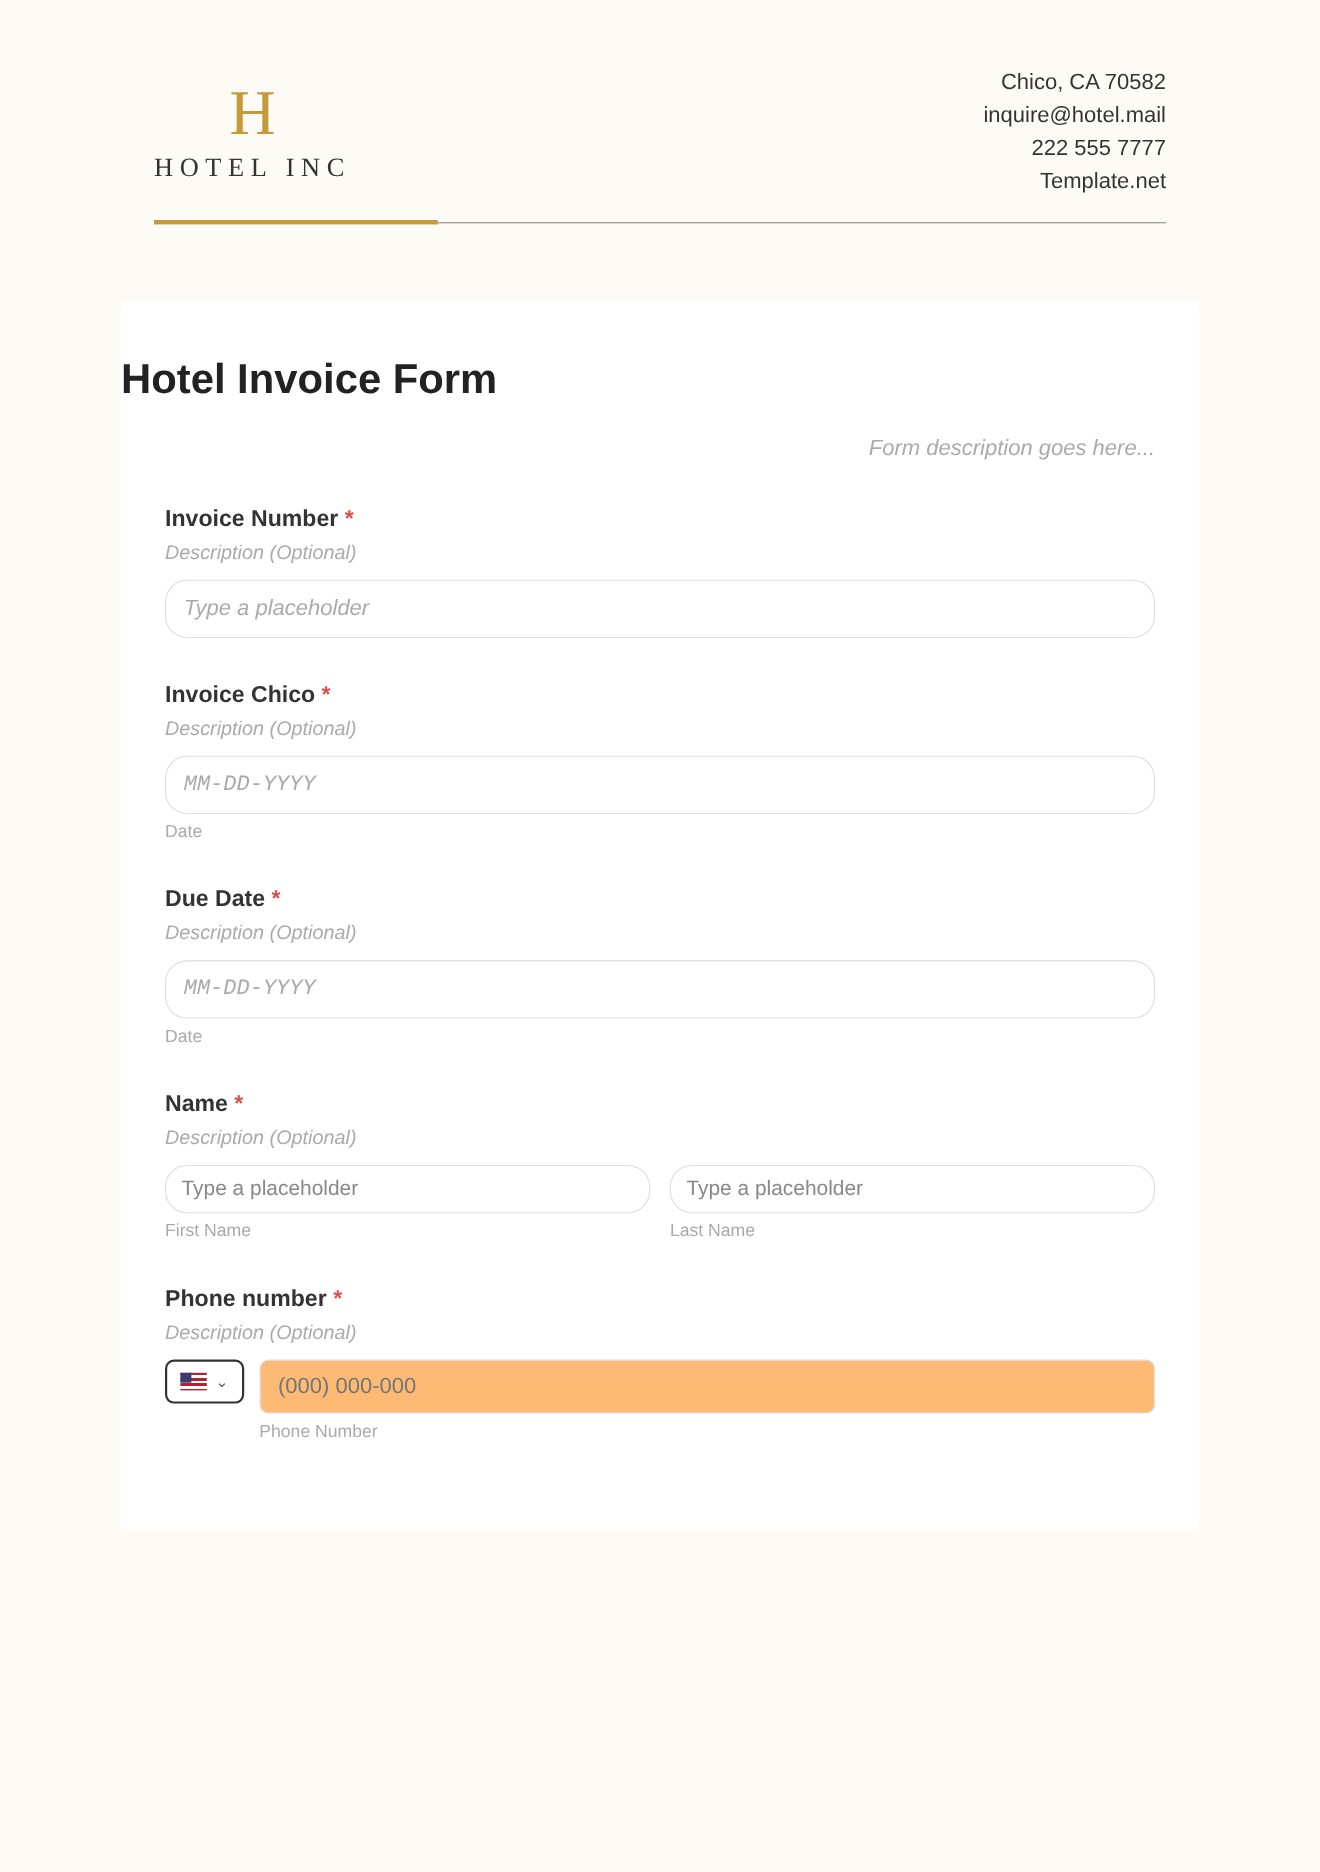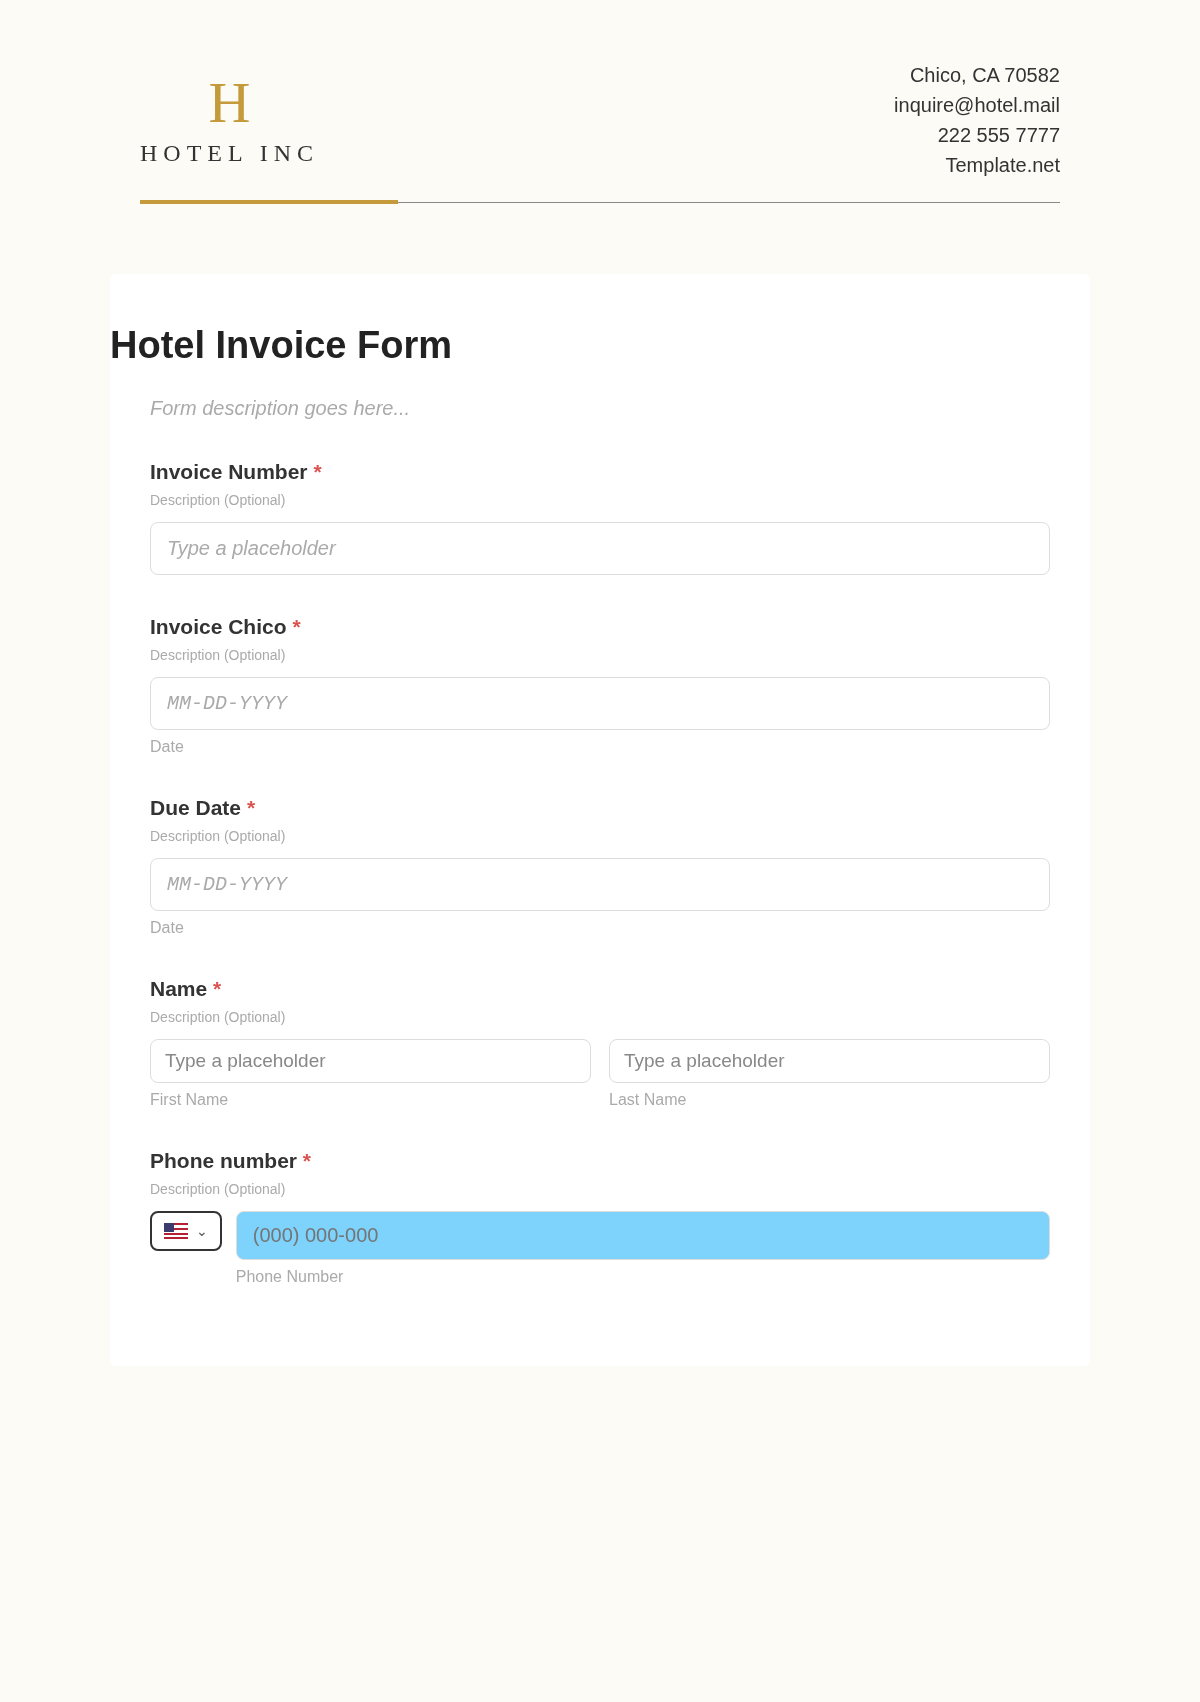--- a/index.html
+++ b/index.html
@@ -81,45 +81,47 @@
       font-weight: 700;
       color: #222;
       margin-bottom: 30px;
     }
     .form-description {
       font-style: italic;
       color: #aaa;
       font-size: 20px;
       padding: 0 40px;
       margin-bottom: 40px;
+      text-align: right;
     }
     .field-group {
       padding: 0 40px;
       margin-bottom: 40px;
     }
     .field-label {
       font-size: 21px;
       font-weight: 600;
       color: #333;
       margin-bottom: 8px;
     }
     .required {
       color: #d9534f;
     }
     .field-desc {
-      color: #aaa;
-      font-size: 14px;
+      font-style: italic;
+      color: #aaa;
+      font-size: 18px;
       margin-bottom: 14px;
     }
     .text-input {
       width: 100%;
       padding: 14px 16px;
       font-size: 20px;
       border: 1px solid #ddd;
-      border-radius: 8px;
+      border-radius: 20px;
       font-style: italic;
       color: #333;
       background: #fff;
     }
     .text-input::placeholder {
       color: #aaa;
       font-style: italic;
     }
     .date-input {
       font-style: normal;
@@ -185,21 +187,21 @@
     .phone-input-col {
       flex: 1;
     }
     .phone-input {
       width: 100%;
       padding: 12px 16px;
       font-size: 20px;
       border: 1px solid #ddd;
       border-radius: 8px;
       color: #666;
-      background: #7dd3fc;
+      background: #fdba74;
     }
   </style>
 </head>
 <body>
 
 <div class="header">
   <div class="logo-section">
     <div class="logo-icon">H</div>
     <div class="logo-text">HOTEL INC</div>
   </div>

